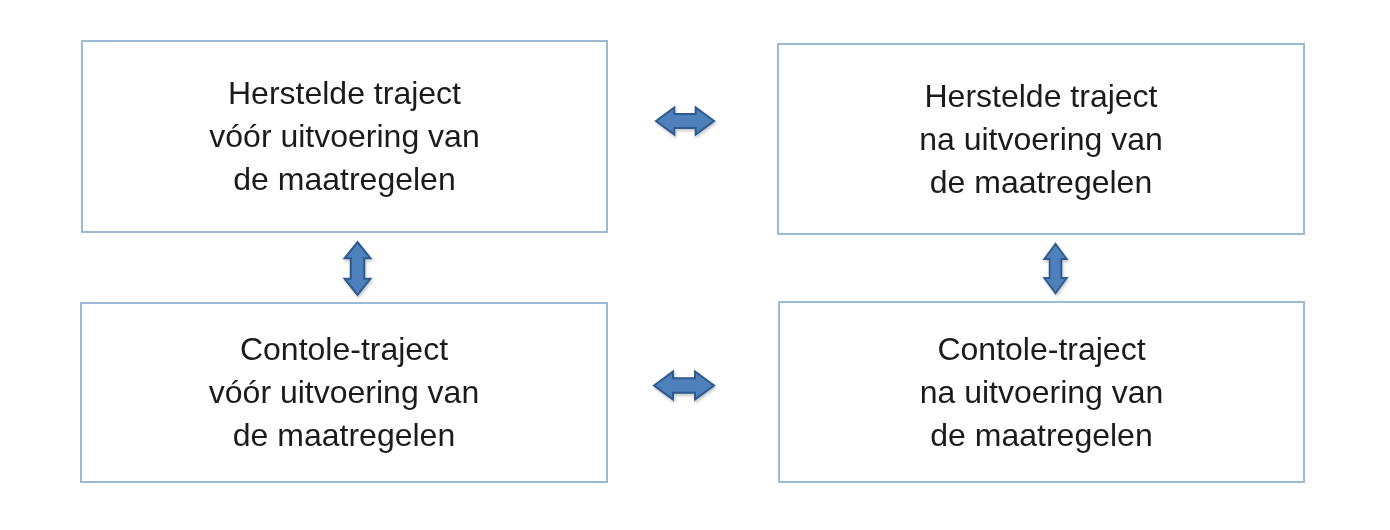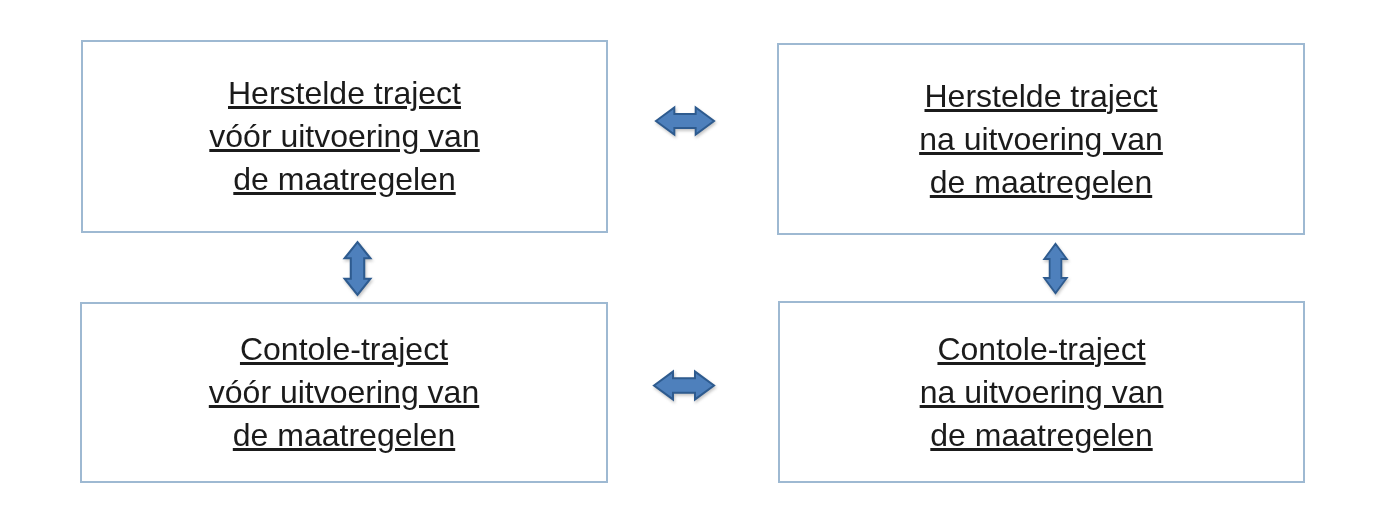--- a/index.html
+++ b/index.html
@@ -29,21 +29,20 @@
     display: flex;
     align-items: center;
     justify-content: center;
   }
   .box-text {
     white-space: pre-line;
     text-align: center;
     color: var(--text);
     font-size: 32px;
     line-height: 43px;
-    text-decoration: underline;
   }
   .box-tl { left: 81px;  top: 40px;  width: 527px; height: 193px; }
   .box-tr { left: 777px; top: 43px;  width: 528px; height: 192px; }
   .box-bl { left: 80px;  top: 302px; width: 528px; height: 181px; }
   .box-br { left: 778px; top: 301px; width: 527px; height: 182px; }
   .arrow {
     position: absolute;
     filter: drop-shadow(1px 2px 1.5px rgba(110,110,110,0.40));
   }
   .arrow path {

